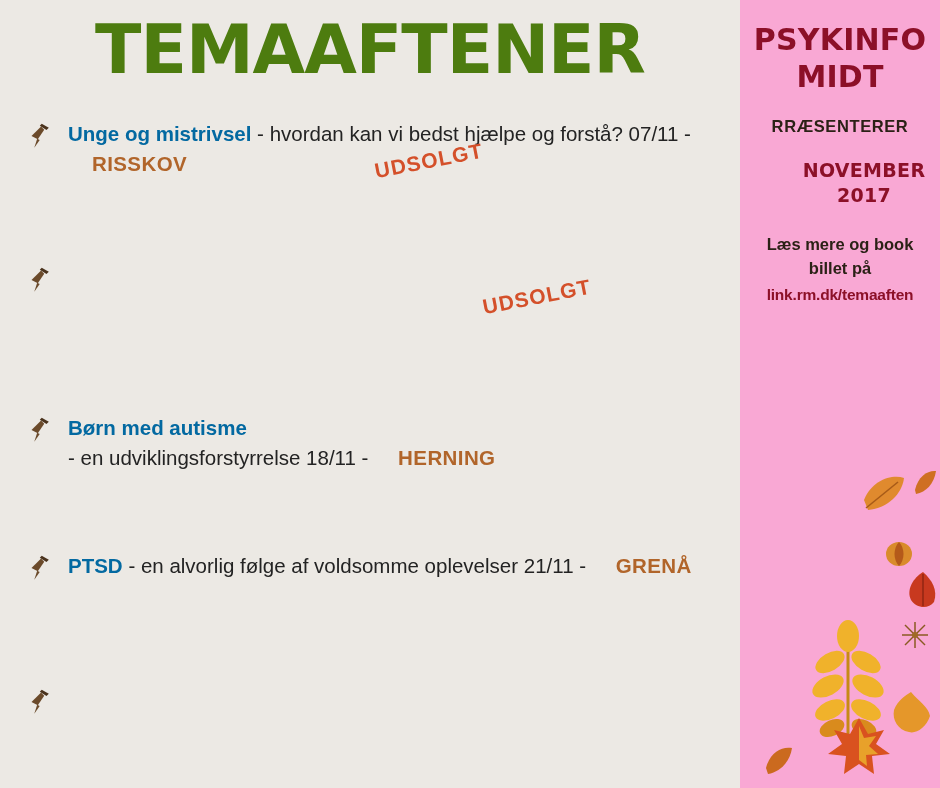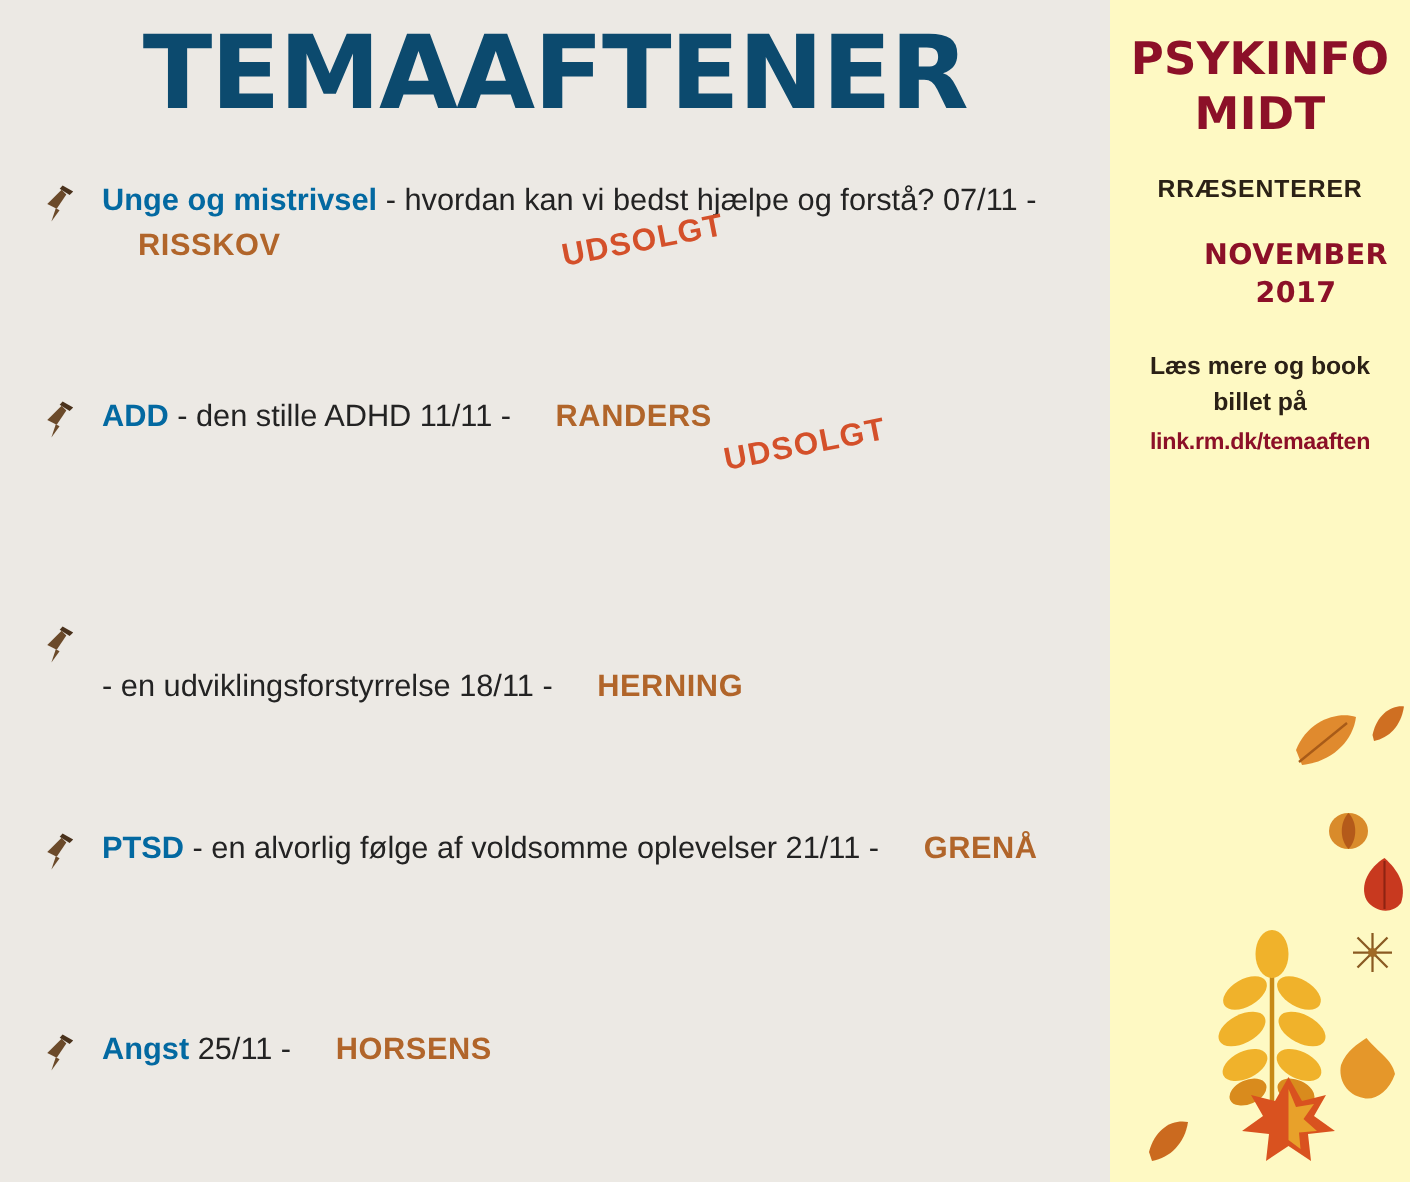--- a/index.html
+++ b/index.html
@@ -26,21 +26,21 @@
     width: 740px;
     height: 788px;
     background: #ece9e4;
     box-sizing: border-box;
   }
   .title {
     font-family: "DejaVu Sans", sans-serif;
     font-weight: bold;
     font-size: 68px;
     letter-spacing: -1px;
-    color: #0c4a6e;
+    color: #4d7c0f;
     text-align: center;
     padding-top: 14px;
     margin: 0;
     line-height: 1.05;
   }
   .events {
     margin-top: 34px;
     padding-left: 26px;
   }
   .event {
@@ -84,21 +84,21 @@
     font-family: "Liberation Sans", sans-serif;
   }
   .sold-1 { left: 348px; top: 30px; }
   .sold-2 { left: 456px; top: 22px; }
 
   
   .sidebar {
     position: relative;
     width: 200px;
     height: 788px;
-    background: #fef9c3;
+    background: #f9a8d4;
     text-align: center;
     overflow: hidden;
   }
   .brand {
     font-family: "DejaVu Sans", sans-serif;
     font-weight: bold;
     color: #8c1028;
     font-size: 30px;
     line-height: 1.22;
     margin: 22px 0 0 0;
@@ -171,38 +171,35 @@
       <div class="event ev-2" style="margin-bottom:62px;">
         <span class="pin">
           <svg width="30" height="30" viewBox="0 0 30 30">
             <g transform="rotate(-18 15 15)">
               <path d="M6 12 L18 6 L20 10 L11 17 Z" fill="#6b4a2a"></path>
               <path d="M17 5 L22 11 L25 9.5 L19.5 3.5 Z" fill="#4a321c"></path>
               <path d="M10.5 16.5 L5 24 L12.5 18.5 Z" fill="#6b4a2a"></path>
             </g>
           </svg>
         </span>
+        <div class="sold sold-2">UDSOLGT</div>
+      </div>
+
+      <div class="event ev-3" style="margin-bottom:50px;">
+        <span class="pin">
+          <svg width="30" height="30" viewBox="0 0 30 30">
+            <g transform="rotate(-18 15 15)">
+              <path d="M6 12 L18 6 L20 10 L11 17 Z" fill="#6b4a2a"></path>
+              <path d="M17 5 L22 11 L25 9.5 L19.5 3.5 Z" fill="#4a321c"></path>
+              <path d="M10.5 16.5 L5 24 L12.5 18.5 Z" fill="#6b4a2a"></path>
+            </g>
+          </svg>
+        </span>
         <div class="evline">
-          <span class="bold">ADD</span><span> - den stille ADHD 11/11 - </span><span class="place">RANDERS</span>
-        </div>
-        <div class="sold sold-2">UDSOLGT</div>
-      </div>
-
-      <div class="event ev-3" style="margin-bottom:50px;">
-        <span class="pin">
-          <svg width="30" height="30" viewBox="0 0 30 30">
-            <g transform="rotate(-18 15 15)">
-              <path d="M6 12 L18 6 L20 10 L11 17 Z" fill="#6b4a2a"></path>
-              <path d="M17 5 L22 11 L25 9.5 L19.5 3.5 Z" fill="#4a321c"></path>
-              <path d="M10.5 16.5 L5 24 L12.5 18.5 Z" fill="#6b4a2a"></path>
-            </g>
-          </svg>
-        </span>
-        <div class="evline">
-          <br><span> - en udviklingsforstyrrelse 18/11 - </span><span class="place">HERNING</span>
+          <span class="bold">Børn med autisme</span><br><span> - en udviklingsforstyrrelse 18/11 - </span><span class="place">HERNING</span>
         </div>
       </div>
 
       <div class="event ev-4" style="margin-bottom:46px;">
         <span class="pin">
           <svg width="30" height="30" viewBox="0 0 30 30">
             <g transform="rotate(-18 15 15)">
               <path d="M6 12 L18 6 L20 10 L11 17 Z" fill="#6b4a2a"></path>
               <path d="M17 5 L22 11 L25 9.5 L19.5 3.5 Z" fill="#4a321c"></path>
               <path d="M10.5 16.5 L5 24 L12.5 18.5 Z" fill="#6b4a2a"></path>
@@ -217,23 +214,20 @@
       <div class="event ev-5">
         <span class="pin">
           <svg width="30" height="30" viewBox="0 0 30 30">
             <g transform="rotate(-18 15 15)">
               <path d="M6 12 L18 6 L20 10 L11 17 Z" fill="#6b4a2a"></path>
               <path d="M17 5 L22 11 L25 9.5 L19.5 3.5 Z" fill="#4a321c"></path>
               <path d="M10.5 16.5 L5 24 L12.5 18.5 Z" fill="#6b4a2a"></path>
             </g>
           </svg>
         </span>
-        <div class="evline">
-          <span class="bold">Angst</span><span> 25/11 - </span><span class="place">HORSENS</span>
-        </div>
       </div>
 
     </div>
   </div>
 
   <div class="sidebar">
 
     <div class="brand">
       <div>PSYKINFO</div>
       <div>MIDT</div>

